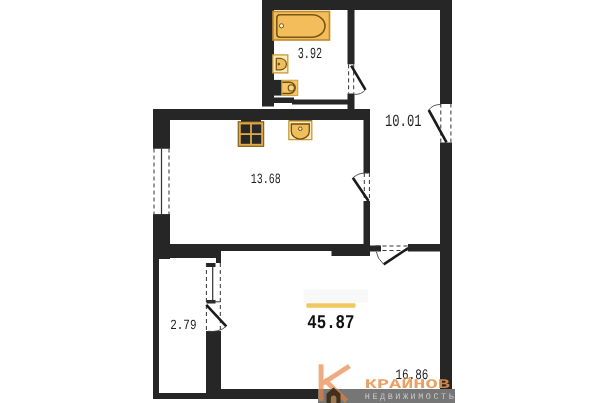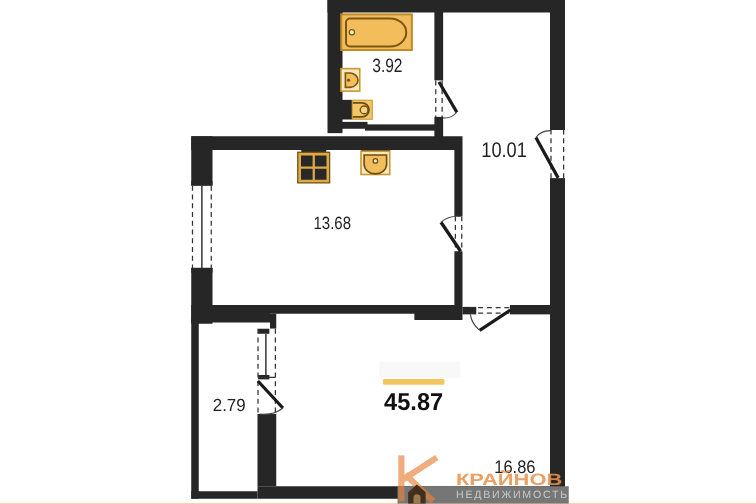--- a/index.html
+++ b/index.html
@@ -1,17 +1,17 @@
 <!DOCTYPE html>
 <html><head>
 <meta charset="utf-8">
 <style>
   html,body{margin:0;padding:0;background:#ffffff;}
-  #plan{position:relative;width:605px;height:403px;background:#f97316;overflow:hidden;transform:translateZ(0);will-change:transform;
-        font-family:Liberation Sans, sans-serif;}
+  #plan{position:relative;width:487px;height:403px;background:#d946ef;overflow:hidden;transform:translateZ(0);will-change:transform;
+        font-family:Liberation Mono, monospace;}
   svg{display:block;}
   svg text{text-rendering:geometricPrecision;-webkit-font-smoothing:antialiased;}
 </style>
 </head>
 <body>
 <div id="plan">
 <svg width="605" height="403" viewBox="0 0 605 403" xmlns="http://www.w3.org/2000/svg">
 
   <rect x="0" y="0" width="605" height="403" fill="#ffffff"></rect>
 

